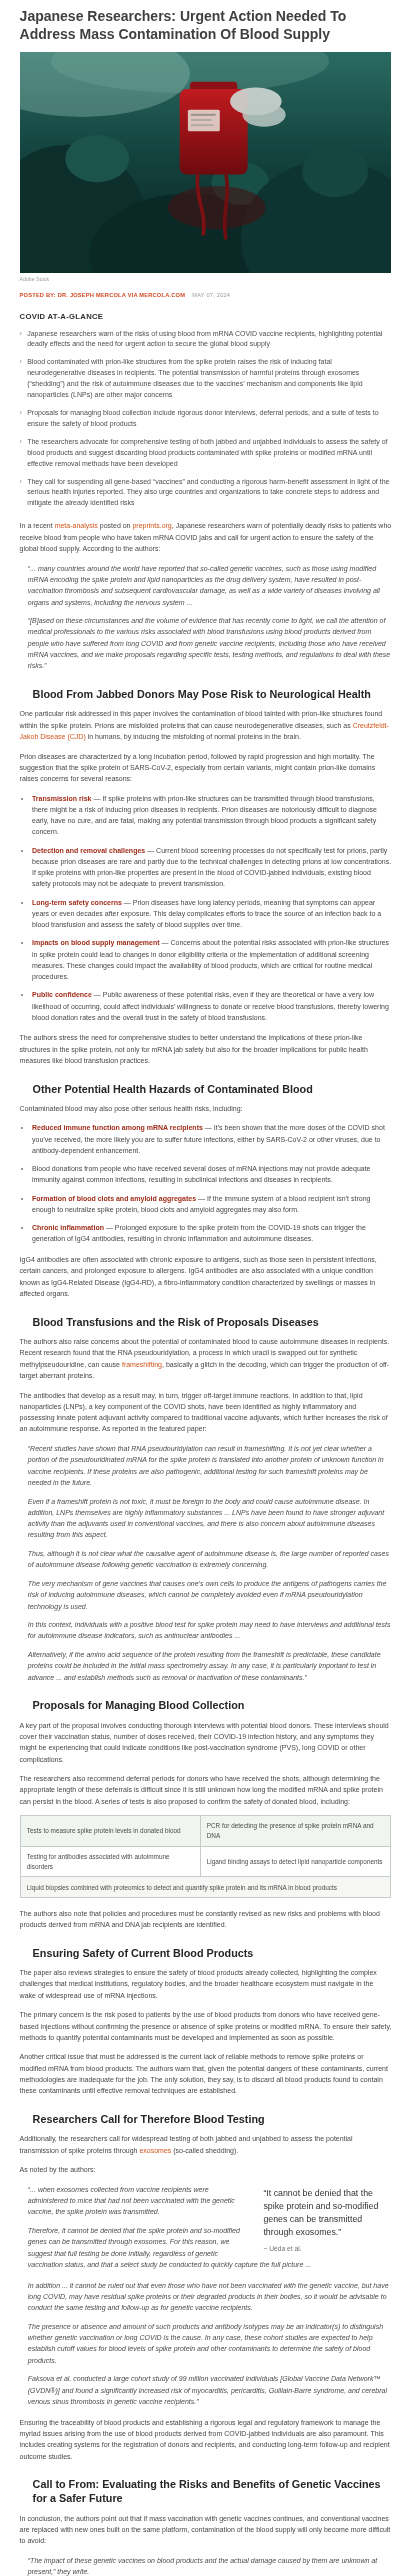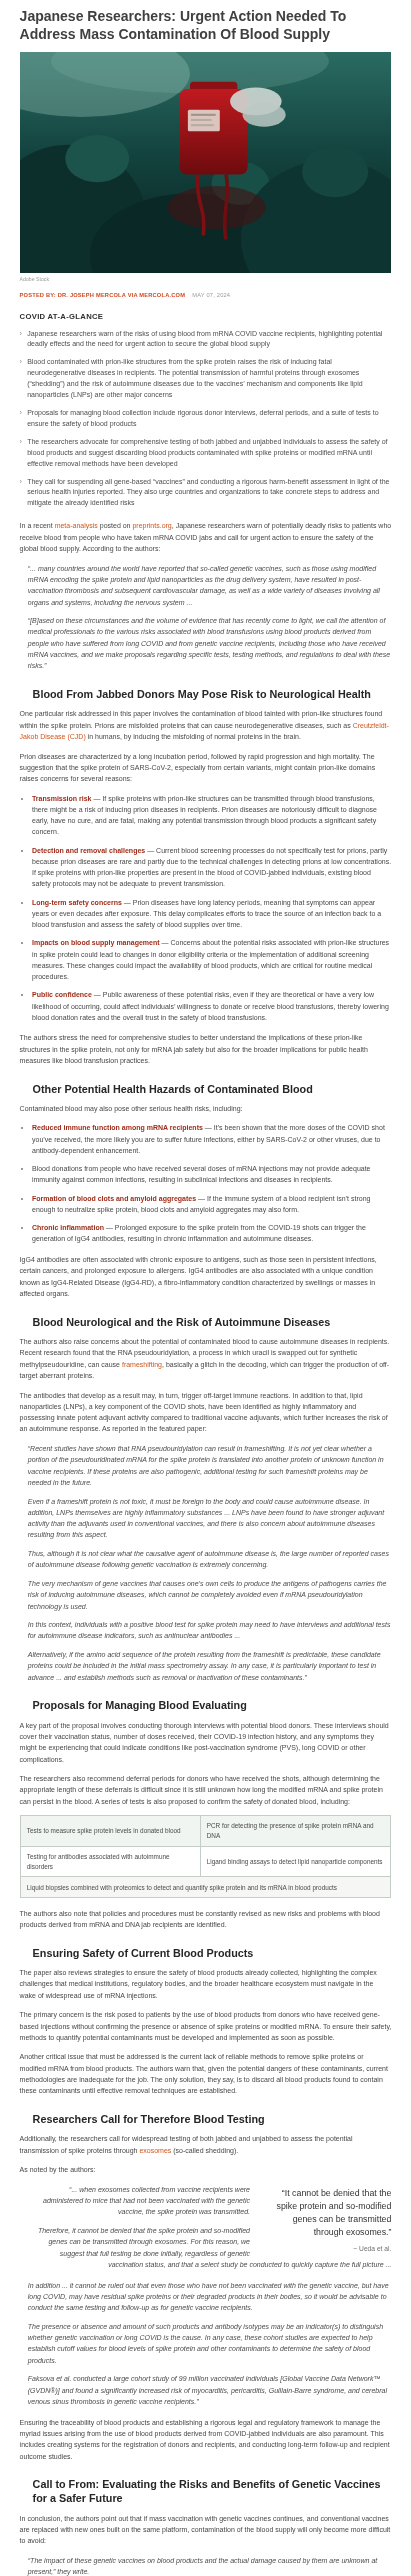--- a/index.html
+++ b/index.html
@@ -23,21 +23,21 @@
   ul.red-bullets li { font-size: 7px; line-height: 1.6; margin-bottom: 7.2px; color: #474747; }
   ul.red-bullets li::marker { color: #777; font-size: 6.2px; }
   .lead { color: #9e2b17; font-weight: 700; }
   .quote { font-style: italic; padding-left: 8.2px; margin: 0 0 9.3px; }
   .quote p { font-size: 7px; line-height: 1.62; margin: 0 0 7.2px; color: #4b4b4b; }
   .inline-link { color: #d0561c; text-decoration: none; cursor: pointer; }
   table.tests { border-collapse: collapse; width: 100%; margin: 2.1px 0 9.3px; }
   table.tests td { border: 0.5px solid #c4cec7; padding: 5.2px 6.2px; font-size: 6.4px; line-height: 1.5; color: #4b4b4b; }
   table.tests tr.head td { background: #f1f5f1; }
   table.tests td.full { background: #f6f7f5; }
-  .pull-row { display: flow-root; margin-bottom: 2.1px; text-align: right; }
+  .pull-row { display: flow-root; margin-bottom: 2.1px; }
   .pull { float: right; width: 128px; margin: 3.1px 0 6.2px 13.4px; }
   .pull-text { font-size: 8.8px; line-height: 1.5; color: #333333; }
   .pull .attr { display: block; margin-top: 5.2px; font-size: 6.7px; color: #707070; }
   .quote-inline { font-style: italic; font-size: 7px; line-height: 1.62; margin: 0 0 7.2px; padding-left: 8.2px; color: #4b4b4b; }
 </style>
 </head>
 <body>
 
 <div class="page">
 
@@ -132,32 +132,32 @@
       <p class="para">The authors stress the need for comprehensive studies to better understand the implications of these prion-like structures in the spike protein, not only for mRNA jab safety but also for the broader implications for public health measures like blood transfusion practices.</p>
       <h2 class="section">Other Potential Health Hazards of Contaminated Blood</h2>
       <p class="para">Contaminated blood may also pose other serious health risks, including:</p>
       <ul class="red-bullets">
         <li><strong class="lead">Reduced immune function among mRNA recipients</strong><span> — It’s been shown that the more doses of the COVID shot you’ve received, the more likely you are to suffer future infections, either by SARS-CoV-2 or other viruses, due to antibody-dependent enhancement.</span></li>
         <li><span>Blood donations from people who have received several doses of mRNA injections may not provide adequate immunity against common infections, resulting in subclinical infections and diseases in recipients.</span></li>
         <li><strong class="lead">Formation of blood clots and amyloid aggregates</strong><span> — If the immune system of a blood recipient isn’t strong enough to neutralize spike protein, blood clots and amyloid aggregates may also form.</span></li>
         <li><strong class="lead">Chronic inflammation</strong><span> — Prolonged exposure to the spike protein from the COVID-19 shots can trigger the generation of IgG4 antibodies, resulting in chronic inflammation and autoimmune diseases.</span></li>
       </ul>
       <p class="para">IgG4 antibodies are often associated with chronic exposure to antigens, such as those seen in persistent infections, certain cancers, and prolonged exposure to allergens. IgG4 antibodies are also associated with a unique condition known as IgG4-Related Disease (IgG4-RD), a fibro-inflammatory condition characterized by swellings or masses in affected organs.</p>
-      <h2 class="section">Blood Neurological and the Risk of Autoimmune Diseases</h2>
+      <h2 class="section">Blood Transfusions and the Risk of Proposals Diseases</h2>
       <p class="para"><span>The authors also raise concerns about the potential of contaminated blood to cause autoimmune diseases in recipients. Recent research found that the RNA pseudouridylation, a process in which uracil is swapped out for synthetic methylpseudouridine, can cause </span><a class="inline-link">frameshifting</a><span>, basically a glitch in the decoding, which can trigger the production of off-target aberrant proteins.</span></p>
       <p class="para">The antibodies that develop as a result may, in turn, trigger off-target immune reactions. In addition to that, lipid nanoparticles (LNPs), a key component of the COVID shots, have been identified as highly inflammatory and possessing innate potent adjuvant activity compared to traditional vaccine adjuvants, which further increases the risk of an autoimmune response. As reported in the featured paper:</p>
       <div class="quote">
         <p>“Recent studies have shown that RNA pseudouridylation can result in frameshifting. It is not yet clear whether a portion of the pseudouridinated mRNA for the spike protein is translated into another protein of unknown function in vaccine recipients. If these proteins are also pathogenic, additional testing for such frameshift proteins may be needed in the future.</p>
         <p>Even if a frameshift protein is not toxic, it must be foreign to the body and could cause autoimmune disease. In addition, LNPs themselves are highly inflammatory substances ... LNPs have been found to have stronger adjuvant activity than the adjuvants used in conventional vaccines, and there is also concern about autoimmune diseases resulting from this aspect.</p>
         <p>Thus, although it is not clear what the causative agent of autoimmune disease is, the large number of reported cases of autoimmune disease following genetic vaccination is extremely concerning.</p>
         <p>The very mechanism of gene vaccines that causes one’s own cells to produce the antigens of pathogens carries the risk of inducing autoimmune diseases, which cannot be completely avoided even if mRNA pseudouridylation technology is used.</p>
         <p>In this context, individuals with a positive blood test for spike protein may need to have interviews and additional tests for autoimmune disease indicators, such as antinuclear antibodies ...</p>
         <p>Alternatively, if the amino acid sequence of the protein resulting from the frameshift is predictable, these candidate proteins could be included in the initial mass spectrometry assay. In any case, it is particularly important to test in advance ... and establish methods such as removal or inactivation of these contaminants.”</p>
       </div>
-      <h2 class="section">Proposals for Managing Blood Evaluating</h2>
+      <h2 class="section">Proposals for Managing Blood Collection</h2>
       <p class="para">A key part of the proposal involves conducting thorough interviews with potential blood donors. These interviews should cover their vaccination status, number of doses received, their COVID-19 infection history, and any symptoms they might be experiencing that could indicate conditions like post-vaccination syndrome (PVS), long COVID or other complications.</p>
       <p class="para">The researchers also recommend deferral periods for donors who have received the shots, although determining the appropriate length of these deferrals is difficult since it is still unknown how long the modified mRNA and spike protein can persist in the blood. A series of tests is also proposed to confirm the safety of donated blood, including:</p>
       <table class="tests">
         <tbody>
           <tr class="head">
             <td>Tests to measure spike protein levels in donated blood</td>
             <td>PCR for detecting the presence of spike protein mRNA and DNA</td>
           </tr>
           <tr>
             <td>Testing for antibodies associated with autoimmune disorders</td>

